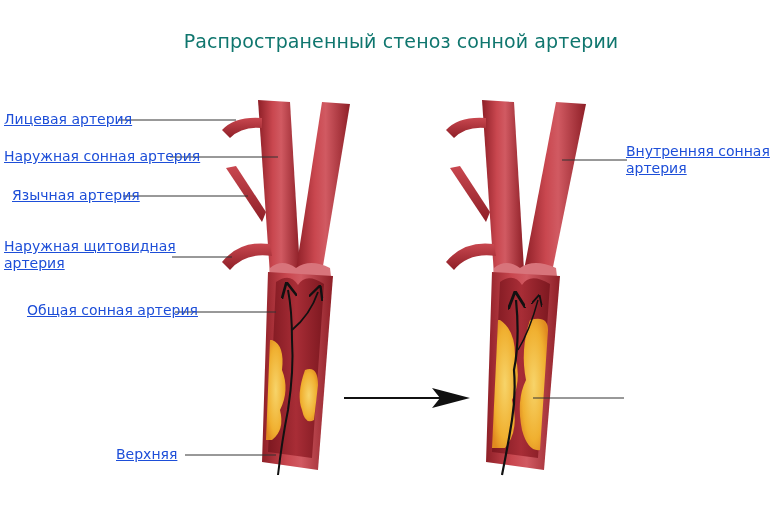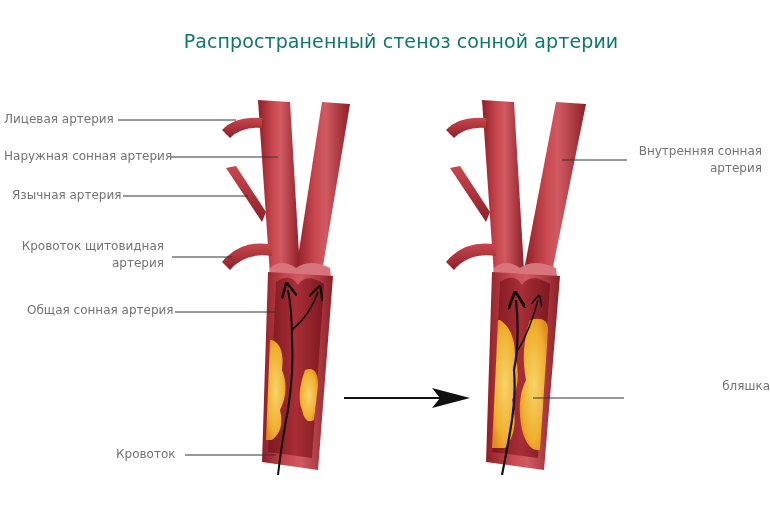--- a/index.html
+++ b/index.html
@@ -1,21 +1,21 @@
 <!DOCTYPE html>
 <html><head>
 <meta charset="utf-8">
 <style>
   html, body { margin:0; padding:0; background:#ffffff; }
   body { width:770px; height:510px; position:relative; overflow:hidden;
          font-family:"DejaVu Sans", "Liberation Sans", sans-serif; color:#555; }
   .title { position:absolute; left:16px; width:770px; top:30px; text-align:center;
            font-size:19px; color:#0f766e; letter-spacing:0.1px; }
-  .label { position:absolute; font-size:12px; color:#737373; line-height:17px; white-space:nowrap; }
-  .label.center { text-align:right; }
+  .label { position:absolute; font-size:14px; color:#1d4ed8; line-height:17px; white-space:nowrap;text-decoration:underline; }
+  .label.center { text-align:left; }
   svg.art { position:absolute; left:0; top:0; }
 </style>
 </head>
 <body>
 
 <div class="title">Распространенный стеноз сонной артерии</div>
 
 <svg class="art" width="770" height="510" viewBox="0 0 770 510">
   <defs>
     <linearGradient id="vesselH" x1="0" x2="1" y1="0" y2="0">
@@ -96,24 +96,23 @@
     <line x1="185" y1="455" x2="276" y2="455"></line>
     <line x1="562" y1="160" x2="627" y2="160"></line>
     <line x1="533" y1="398" x2="624" y2="398"></line>
   </g>
 </svg>
 
 <div class="label" style="left:4px;top:111px;">Лицевая артерия</div>
 <div class="label" style="left:4px;top:148px;text-align:right;">Наружная сонная артерия</div>
 <div class="label" style="left:12px;top:187px;">Язычная артерия</div>
 <div class="label center" style="left:4px;top:238px;width:160px;">
-  <div>Кровоток щитовидная</div>
+  <div>Наружная щитовидная</div>
   <div>артерия</div>
 </div>
 <div class="label" style="left:4px;top:302px;margin-left:23px;">Общая сонная артерия</div>
-<div class="label" style="left:116px;top:446px;">Кровоток</div>
+<div class="label" style="left:116px;top:446px;">Верхняя</div>
 <div class="label center" style="left:626px;top:143px;width:136px;">
   <div>Внутренняя сонная</div>
   <div>артерия</div>
 </div>
 <div class="label center" style="left:624px;top:378px;width:146px;">
-  <div>бляшка</div>
 </div>
 
 </body></html>

